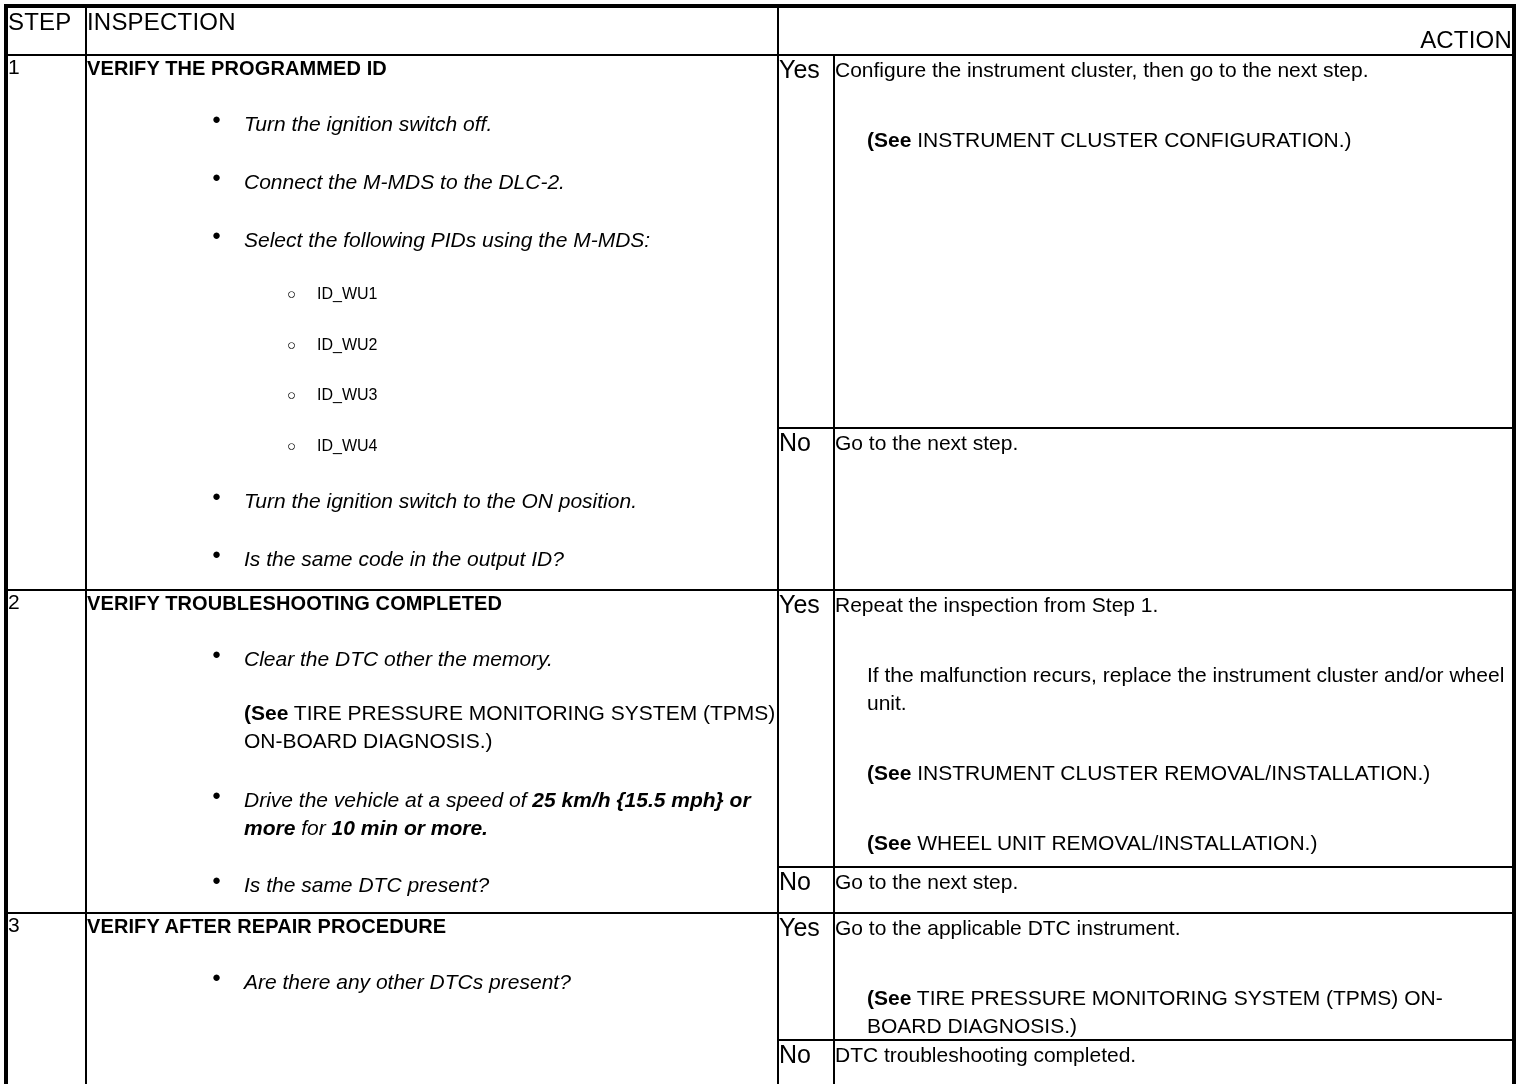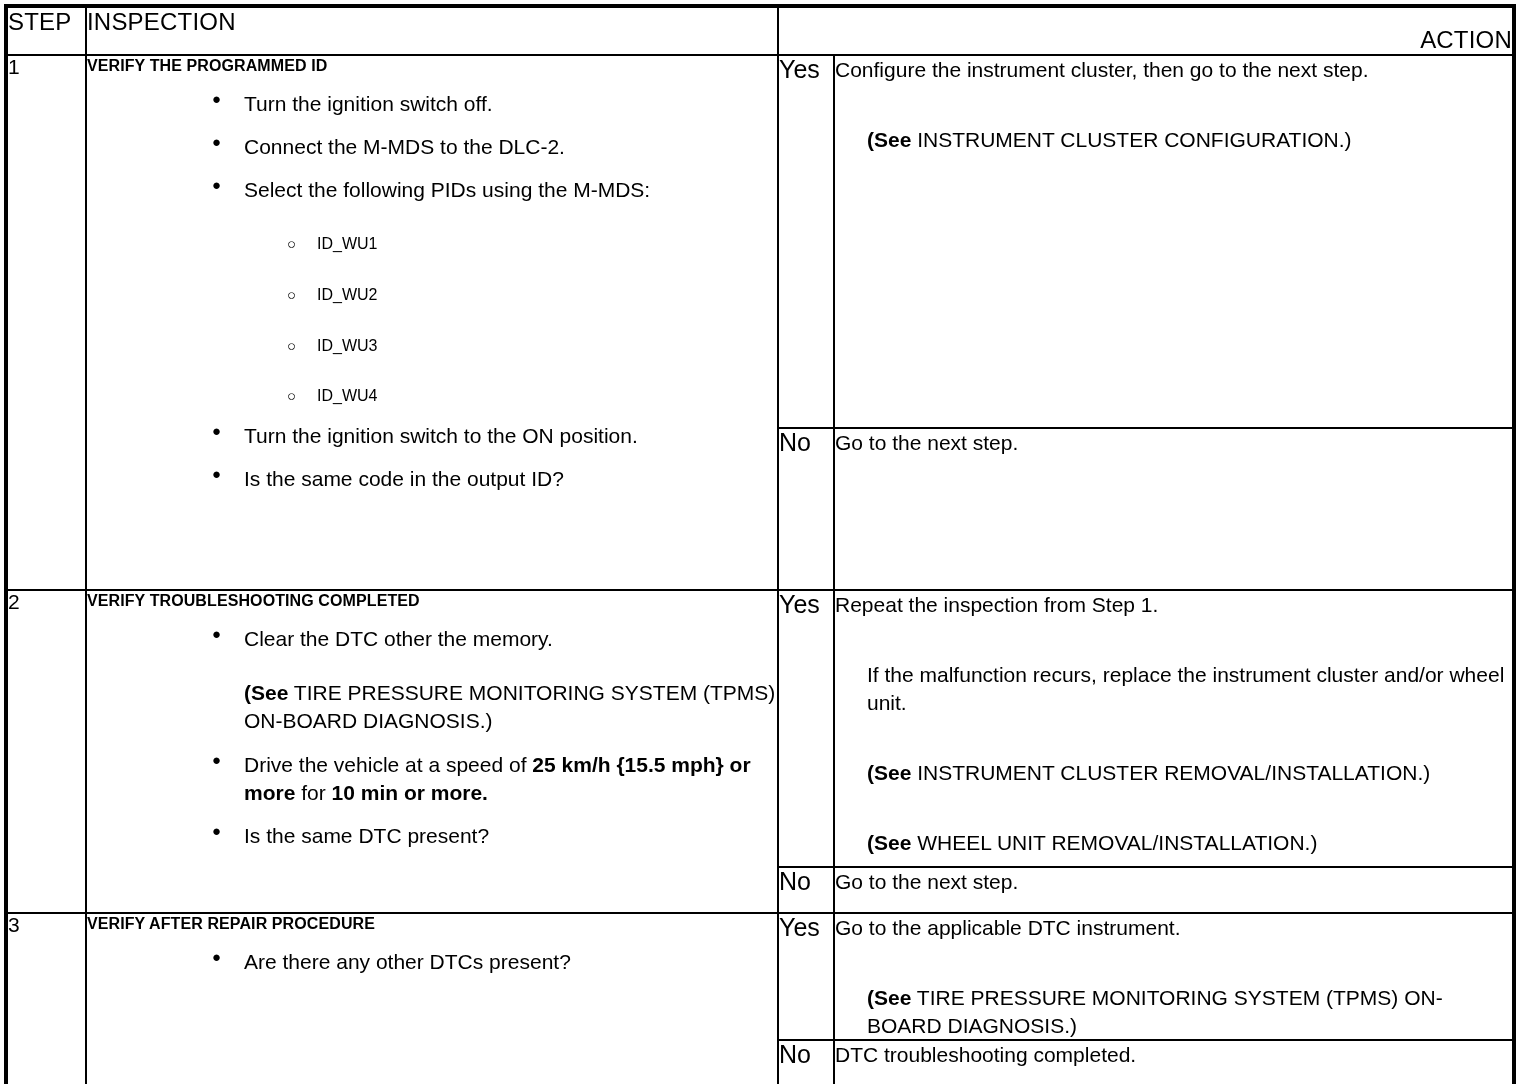--- a/index.html
+++ b/index.html
@@ -63,36 +63,37 @@
   }
 
   
   .insp {
     font-size: 21px;
     padding: 6px 8px 10px 8px;
     line-height: 1.2;
   }
   .insp-title {
     font-weight: bold;
-    font-size: 16px;
+    font-size: 20px;
     letter-spacing: 0.1px;
     margin: 0 0 4px 0;
     white-space: nowrap;
   }
   ul.blist {
     list-style: none;
     margin: 0;
     padding: 0;
   }
   ul.blist > li {
     position: relative;
     padding-left: 157px;
-    margin-top: 15px;
+    margin-top: 30px;
     font-size: 21px;
     line-height: 1.33;
+    font-style: italic;
   }
   ul.blist > li::before {
     content: "\25CF";
     position: absolute;
     left: 125px;
     top: -1px;
     font-size: 15px;
   }
 
   ul.sublist {

